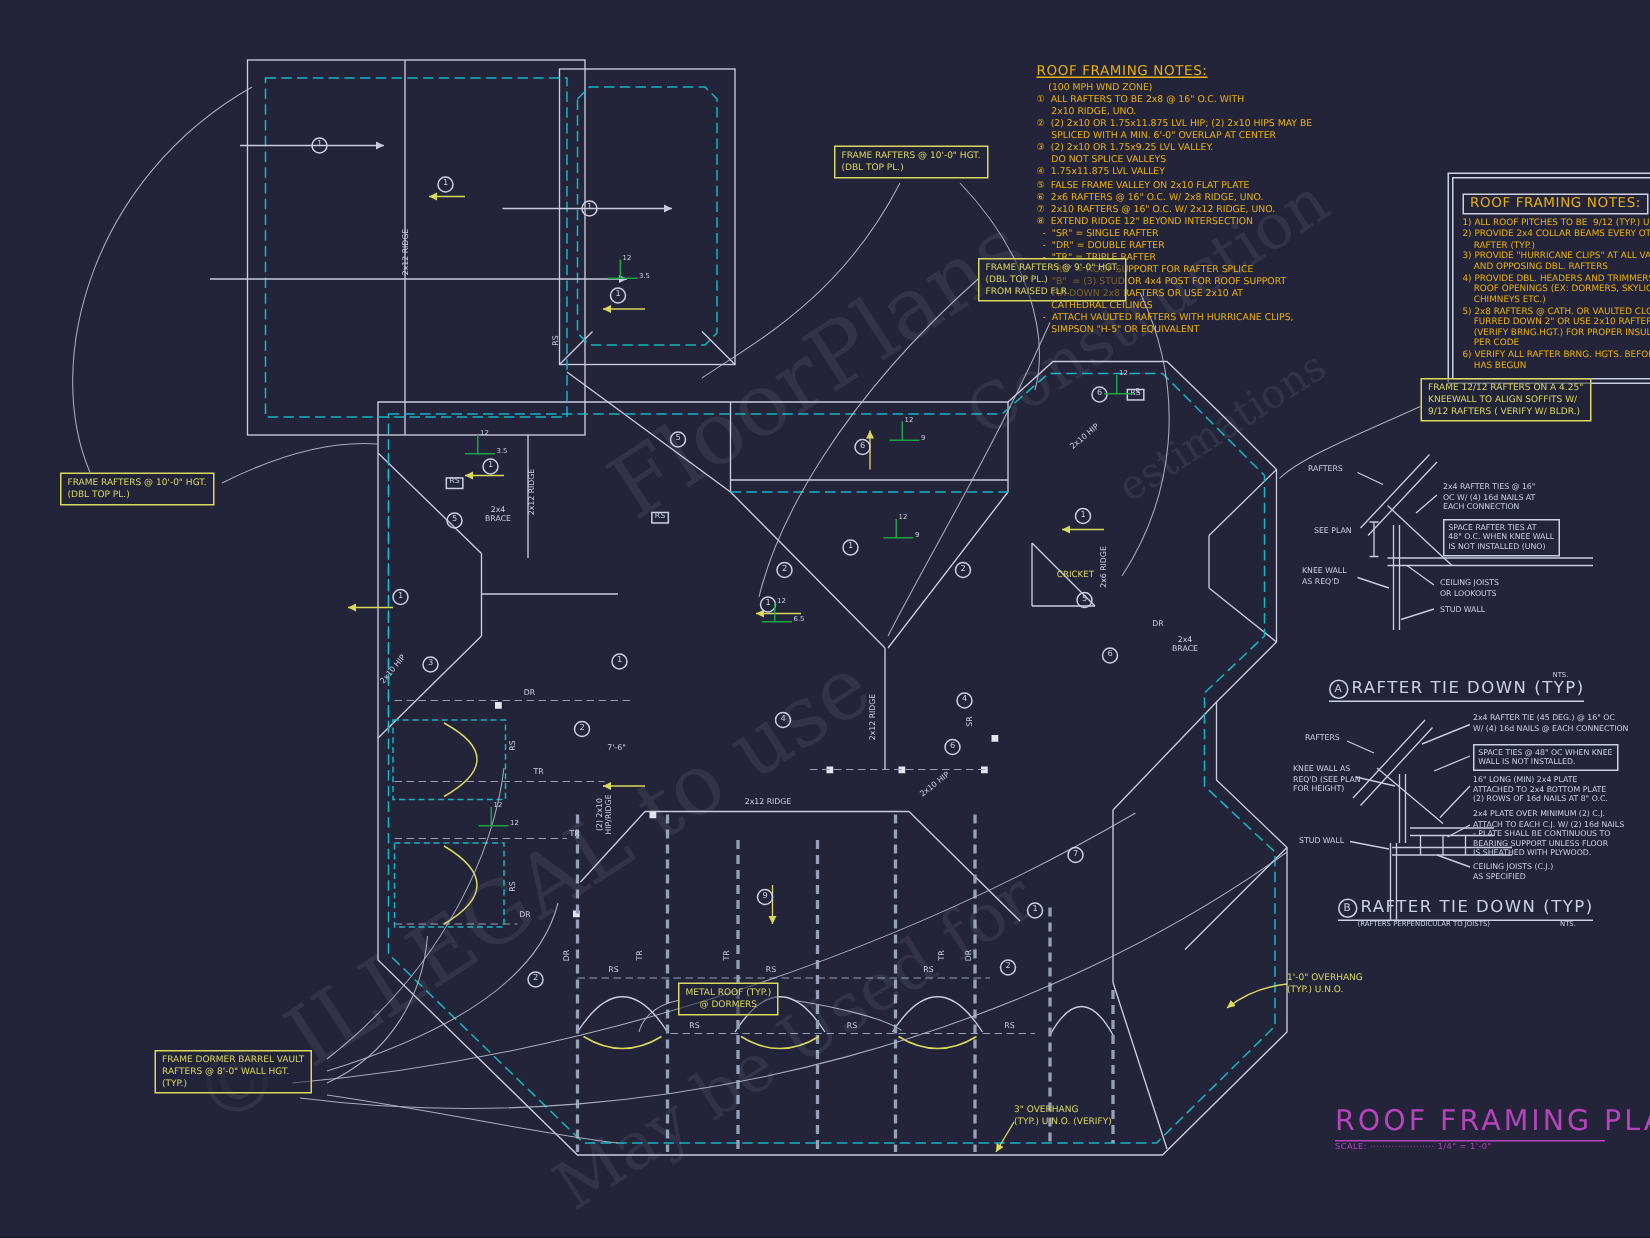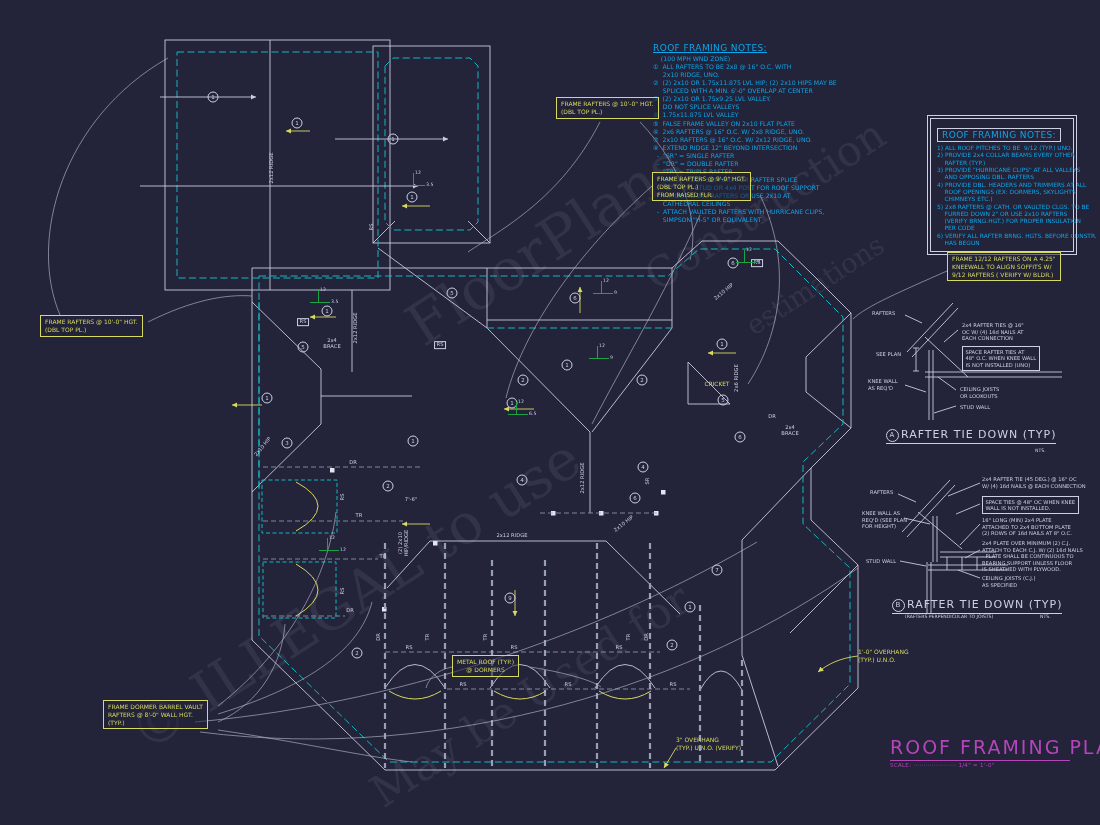--- a/index.html
+++ b/index.html
@@ -18,21 +18,21 @@
   .pcirc{position:absolute;width:9px;height:9px;border:0.8px solid #ccd0e4;border-radius:50%;
          font-size:5.5px;line-height:9px;text-align:center;color:#ccd0e4;}
   .slope{position:absolute;width:24px;height:20px;}
   .slope i{position:absolute;background:#1ba344;}
   .slope .sv{left:10px;top:0;width:1px;height:13px;}
   .slope .sh{left:2px;top:12px;width:20px;height:1px;}
   .slope b{position:absolute;font-weight:normal;font-size:4.6px;color:#ccd0e4;}
   .slope .rise{left:12px;top:-3px;}
   .slope .run{left:23px;top:9px;}
   
-  .note-blk{position:absolute;z-index:4;color:#0ea5e9;}
+  .note-blk{position:absolute;z-index:4;color:#eab308;margin-left:38px;}
   .nb-title{font-size:9px;letter-spacing:.4px;text-decoration:underline;margin-bottom:2px;}
   .nb-body{font-size:6.2px;line-height:1.3;white-space:pre;}
   .frame{border:1px solid #cdd1e6;outline:1px solid #cdd1e6;outline-offset:2px;
          padding:4px 6px;background:#232339;}
   .nb2-title{display:inline-block;border:1px solid #cdd1e6;padding:1px 4px;font-size:9px;
              letter-spacing:.4px;margin-bottom:3px;}
   .nb2-body{font-size:5.9px;line-height:1.24;white-space:pre;}
   
   .callout{position:absolute;z-index:4;color:#d8da5e;font-size:6px;line-height:1.3;
            white-space:pre-line;border:1px solid #d8da5e;padding:2px 4px;background:rgba(35,35,57,.55);}
@@ -363,21 +363,21 @@
 EACH CONNECTION</div>
 <div class="dlab dbox" style="left:962px;top:346px;">SPACE RAFTER TIES AT
 48" O.C. WHEN KNEE WALL
 IS NOT INSTALLED (UNO)</div>
 <div class="dlab" style="left:876px;top:351px;">SEE PLAN</div>
 <div class="dlab" style="left:868px;top:378px;">KNEE WALL
 AS REQ'D</div>
 <div class="dlab" style="left:960px;top:386px;">CEILING JOISTS
 OR LOOKOUTS</div>
 <div class="dlab" style="left:960px;top:404px;">STUD WALL</div>
-<div class="dtitle" style="left:886px;top:428px;"><span class="dtag">A</span><span>RAFTER TIE DOWN (TYP)</span></div>
+<div class="dtitle" style="left:886px;top:452px;"><span class="dtag">A</span><span>RAFTER TIE DOWN (TYP)</span></div>
 <div class="dnts" style="left:1035px;top:448px;">NTS.</div>
 
 <div class="dlab" style="left:870px;top:489px;">RAFTERS</div>
 <div class="dlab" style="left:982px;top:476px;">2x4 RAFTER TIE (45 DEG.) @ 16" OC
 W/ (4) 16d NAILS @ EACH CONNECTION</div>
 <div class="dlab dbox" style="left:982px;top:496px;">SPACE TIES @ 48" OC WHEN KNEE
 WALL IS NOT INSTALLED.</div>
 <div class="dlab" style="left:982px;top:517px;">16" LONG (MIN) 2x4 PLATE
 ATTACHED TO 2x4 BOTTOM PLATE
 (2) ROWS OF 16d NAILS AT 8" O.C.</div>

